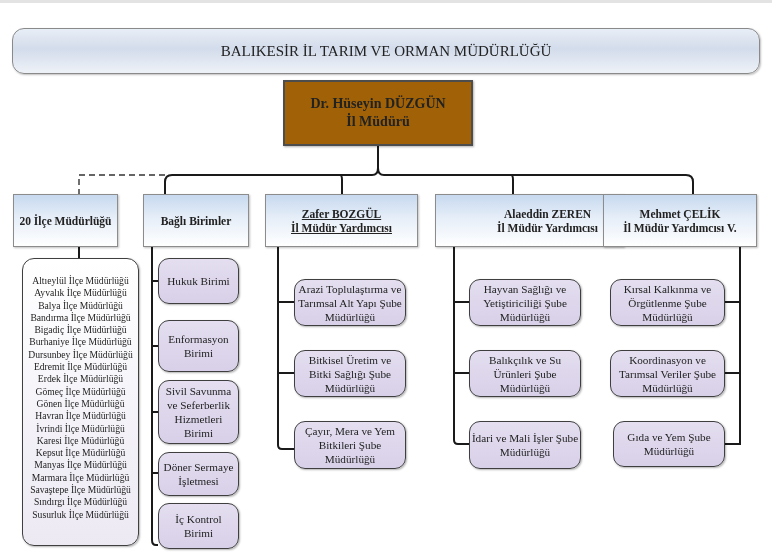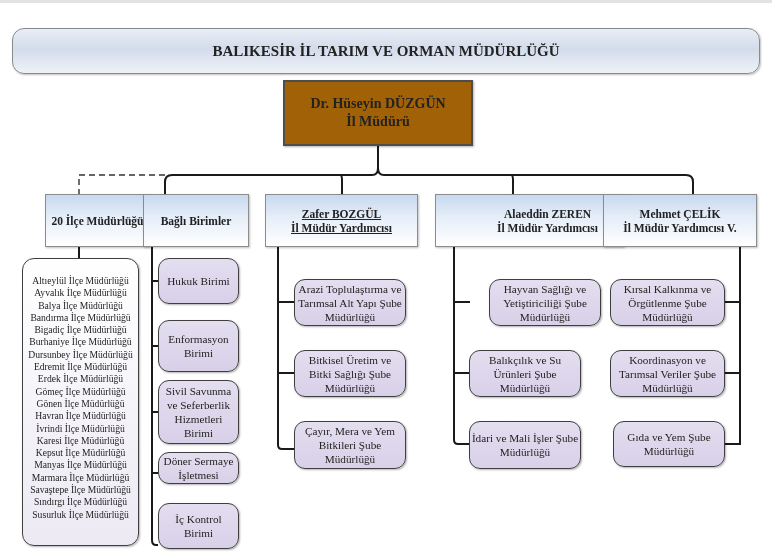--- a/index.html
+++ b/index.html
@@ -8,21 +8,21 @@
     background:#ffffff;
     font-family: "Liberation Serif", "DejaVu Serif", serif;
     color:#1a1a1a;
   }
   .topstrip { position:absolute; left:0; top:0; width:772px; height:3px; background:#e3e3e3; }
   .banner {
     position:absolute; left:12px; top:28px; width:746px; height:44px;
     border:1px solid #8a8a8a; border-radius:12px;
     background:linear-gradient(to bottom, #e8eef6 0%, #d3dceb 45%, #eef2f8 100%);
     box-shadow: 1px 1px 2px rgba(0,0,0,0.25);
-    text-align:center; font-weight:bold; font-size:15px; line-height:19px;
+    text-align:center; font-weight:normal; font-size:15px; line-height:19px;
     display:flex; flex-direction:column; justify-content:center; color:#222;
   }
   .director {
     position:absolute; left:283px; top:80px; width:186px; height:62px;
     background:#a16207; border:2px solid #4d4d4d;
     box-shadow: 1px 1px 2px rgba(0,0,0,0.3);
     display:flex; flex-direction:column; justify-content:center; align-items:center;
     font-weight:bold; font-size:14px; line-height:18px; color:#222;
   }
   .lvl2 {
@@ -95,21 +95,21 @@
 
 <div class="banner">
   <div>BALIKESİR İL TARIM VE ORMAN MÜDÜRLÜĞÜ</div>
 </div>
 
 <div class="director">
   <div>Dr. Hüseyin DÜZGÜN</div>
   <div>İl Müdürü</div>
 </div>
 
-<div class="lvl2" style="left:13px; width:103px;margin-left:32px;">
+<div class="lvl2" style="left:13px; width:103px;">
   <div>20 İlçe Müdürlüğü</div>
 </div>
 <div class="lvl2" style="left:143px; width:104px;">
   <div>Bağlı Birimler</div>
 </div>
 <div class="lvl2" style="left:265px; width:151px;text-decoration:underline;">
   <div>Zafer BOZGÜL</div>
   <div>İl Müdür Yardımcısı</div>
 </div>
 <div class="lvl2" style="left:435px; width:151px;padding-left:36px;">
@@ -150,21 +150,21 @@
 <div class="sub" style="left:158px; top:320px; width:81px; height:52px;">
   <div>Enformasyon</div>
   <div>Birimi</div>
 </div>
 <div class="sub" style="left:158px; top:380px; width:81px; height:64px;text-align:right;">
   <div>Sivil Savunma</div>
   <div>ve Seferberlik</div>
   <div>Hizmetleri</div>
   <div>Birimi</div>
 </div>
-<div class="sub" style="left:158px; top:452px; width:81px; height:32px;">
+<div class="sub" style="left:158px; top:452px; width:81px; height:44px;">
   <div>Döner Sermaye</div>
   <div>İşletmesi</div>
 </div>
 <div class="sub" style="left:158px; top:503px; width:81px; height:46px;">
   <div>İç Kontrol</div>
   <div>Birimi</div>
 </div>
 
 <div class="sub" style="left:294px; top:279px; width:112px; height:47px;">
   <div>Arazi Toplulaştırma ve</div>
@@ -175,21 +175,21 @@
   <div>Bitkisel Üretim ve</div>
   <div>Bitki Sağlığı Şube</div>
   <div>Müdürlüğü</div>
 </div>
 <div class="sub" style="left:294px; top:421px; width:112px; height:48px;">
   <div>Çayır, Mera ve Yem</div>
   <div>Bitkileri Şube</div>
   <div>Müdürlüğü</div>
 </div>
 
-<div class="sub" style="left:469px; top:279px; width:112px; height:47px;margin-left:20px;">
+<div class="sub" style="left:469px; top:279px; width:112px; height:47px;">
   <div>Hayvan Sağlığı ve</div>
   <div>Yetiştiriciliği Şube</div>
   <div>Müdürlüğü</div>
 </div>
 <div class="sub" style="left:469px; top:350px; width:112px; height:47px;">
   <div>Balıkçılık ve Su</div>
   <div>Ürünleri Şube</div>
   <div>Müdürlüğü</div>
 </div>
 <div class="sub" style="left:469px; top:421px; width:112px; height:48px;">

